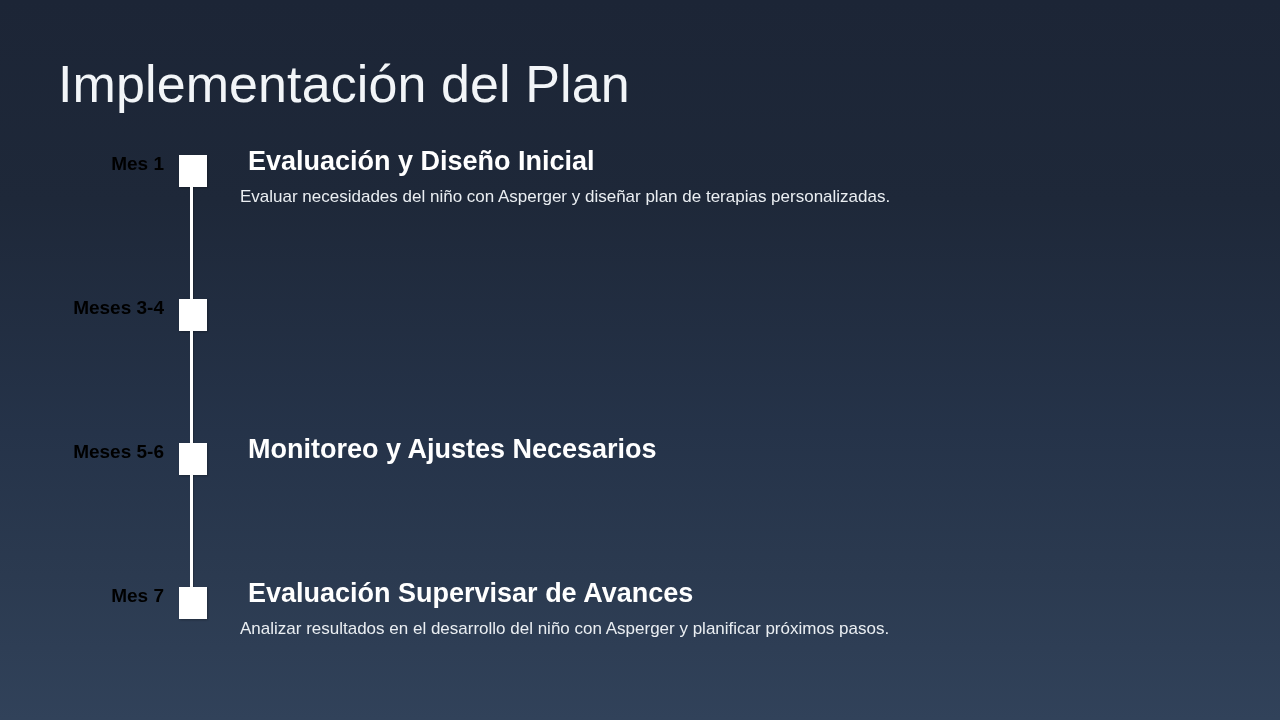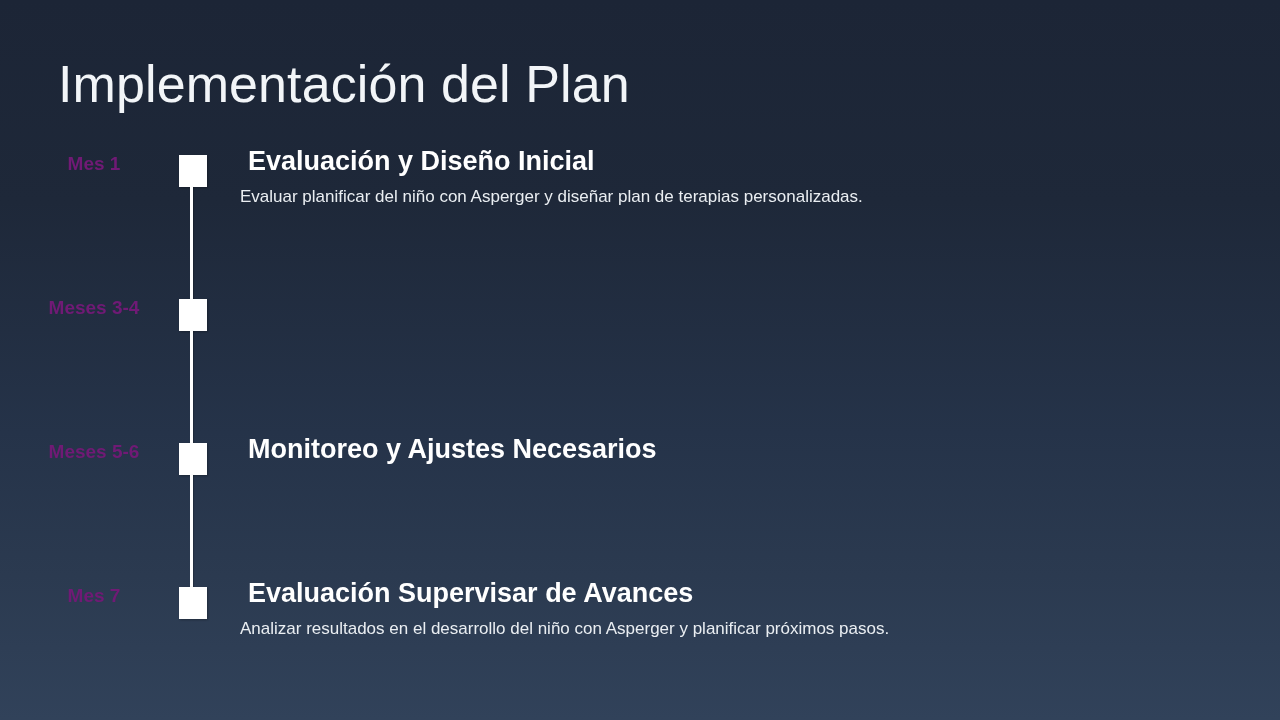--- a/index.html
+++ b/index.html
@@ -43,24 +43,24 @@
   .tl-row {
     position: relative;
     height: 144px;
   }
 
   .tl-period {
     position: absolute;
     left: 24px;
     top: 6px;
     width: 140px;
-    text-align: center;
+    text-align: right;
     font-size: 19px;
     font-weight: bold;
-    color: #701a75;
+    color: #000000;
     line-height: 1.25;
   }
 
   .tl-marker {
     position: absolute;
     left: 179px;
     top: 9px;
     width: 28px;
     height: 32px;
     background: #ffffff;
@@ -110,21 +110,21 @@
   <div class="slide-title">Implementación del Plan</div>
 
   <div class="timeline">
 
     <div class="tl-row">
       <div class="tl-period">Mes 1</div>
       <div class="tl-marker"></div>
       <div class="tl-connector"></div>
       <div class="tl-body">
         <div class="tl-heading">Evaluación y Diseño Inicial</div>
-        <div class="tl-desc">Evaluar planificar del niño con Asperger y diseñar plan de terapias personalizadas.</div>
+        <div class="tl-desc">Evaluar necesidades del niño con Asperger y diseñar plan de terapias personalizadas.</div>
       </div>
     </div>
 
     <div class="tl-row">
       <div class="tl-period">Meses 3-4</div>
       <div class="tl-marker"></div>
       <div class="tl-connector"></div>
     </div>
 
     <div class="tl-row">

